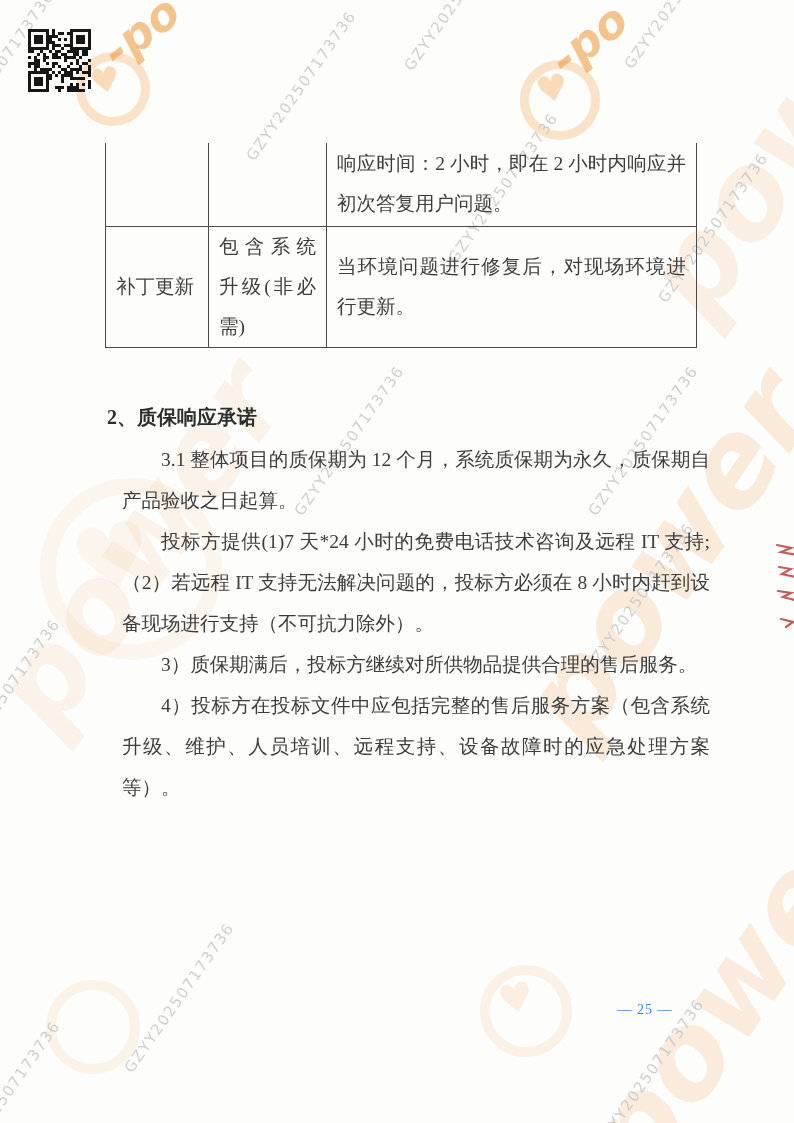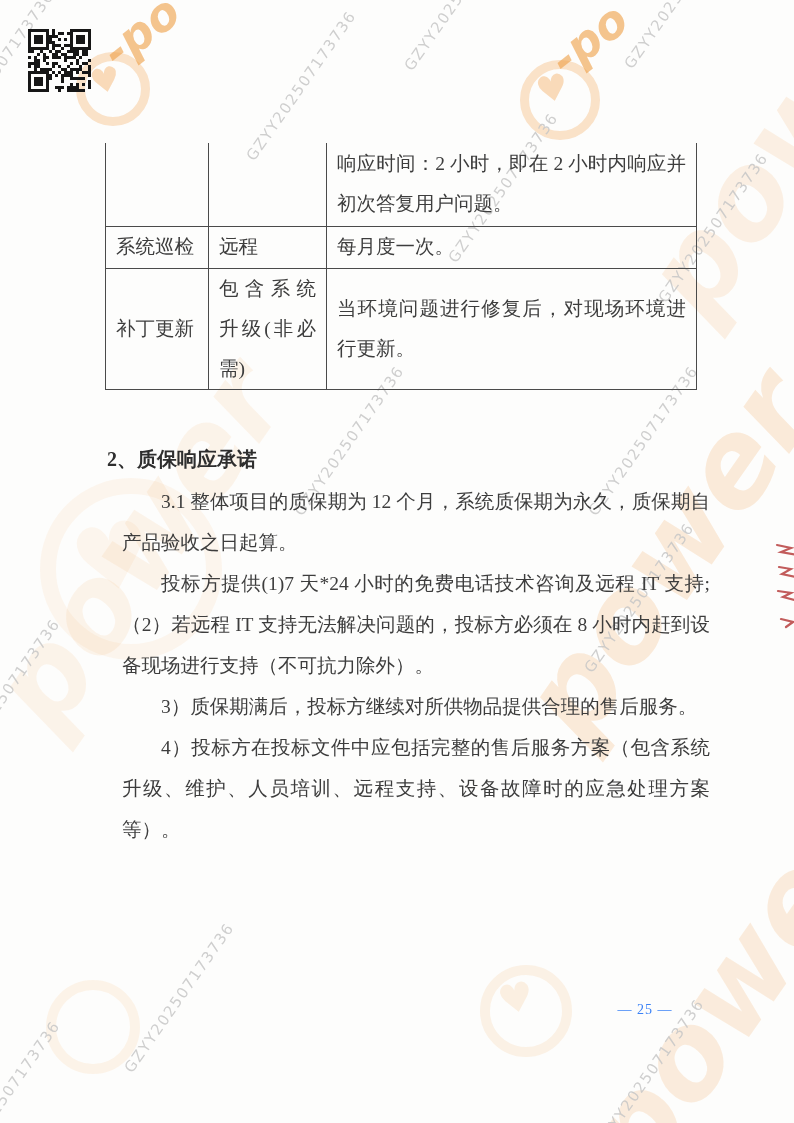--- a/index.html
+++ b/index.html
@@ -267,25 +267,20 @@
           <col style="width:103px">
           <col style="width:118px">
           <col style="width:370px">
         </colgroup>
       <tbody>
         <tr style="height:83px;">
           <td></td>
           <td></td>
           <td>响应时间：2 小时，即在 2 小时内响应并初次答复用户问题。</td>
         </tr>
-        <tr style="height:42px;">
-          <td>系统巡检</td>
-          <td>远程</td>
-          <td>每月度一次。</td>
-        </tr>
         <tr style="height:80px;">
           <td>补丁更新</td>
           <td>包含系统升级(非必需)</td>
           <td>当环境问题进行修复后，对现场环境进行更新。</td>
         </tr>
       </tbody>
     </table>
 
     <h3 class="section-heading">2、质保响应承诺</h3>
 

